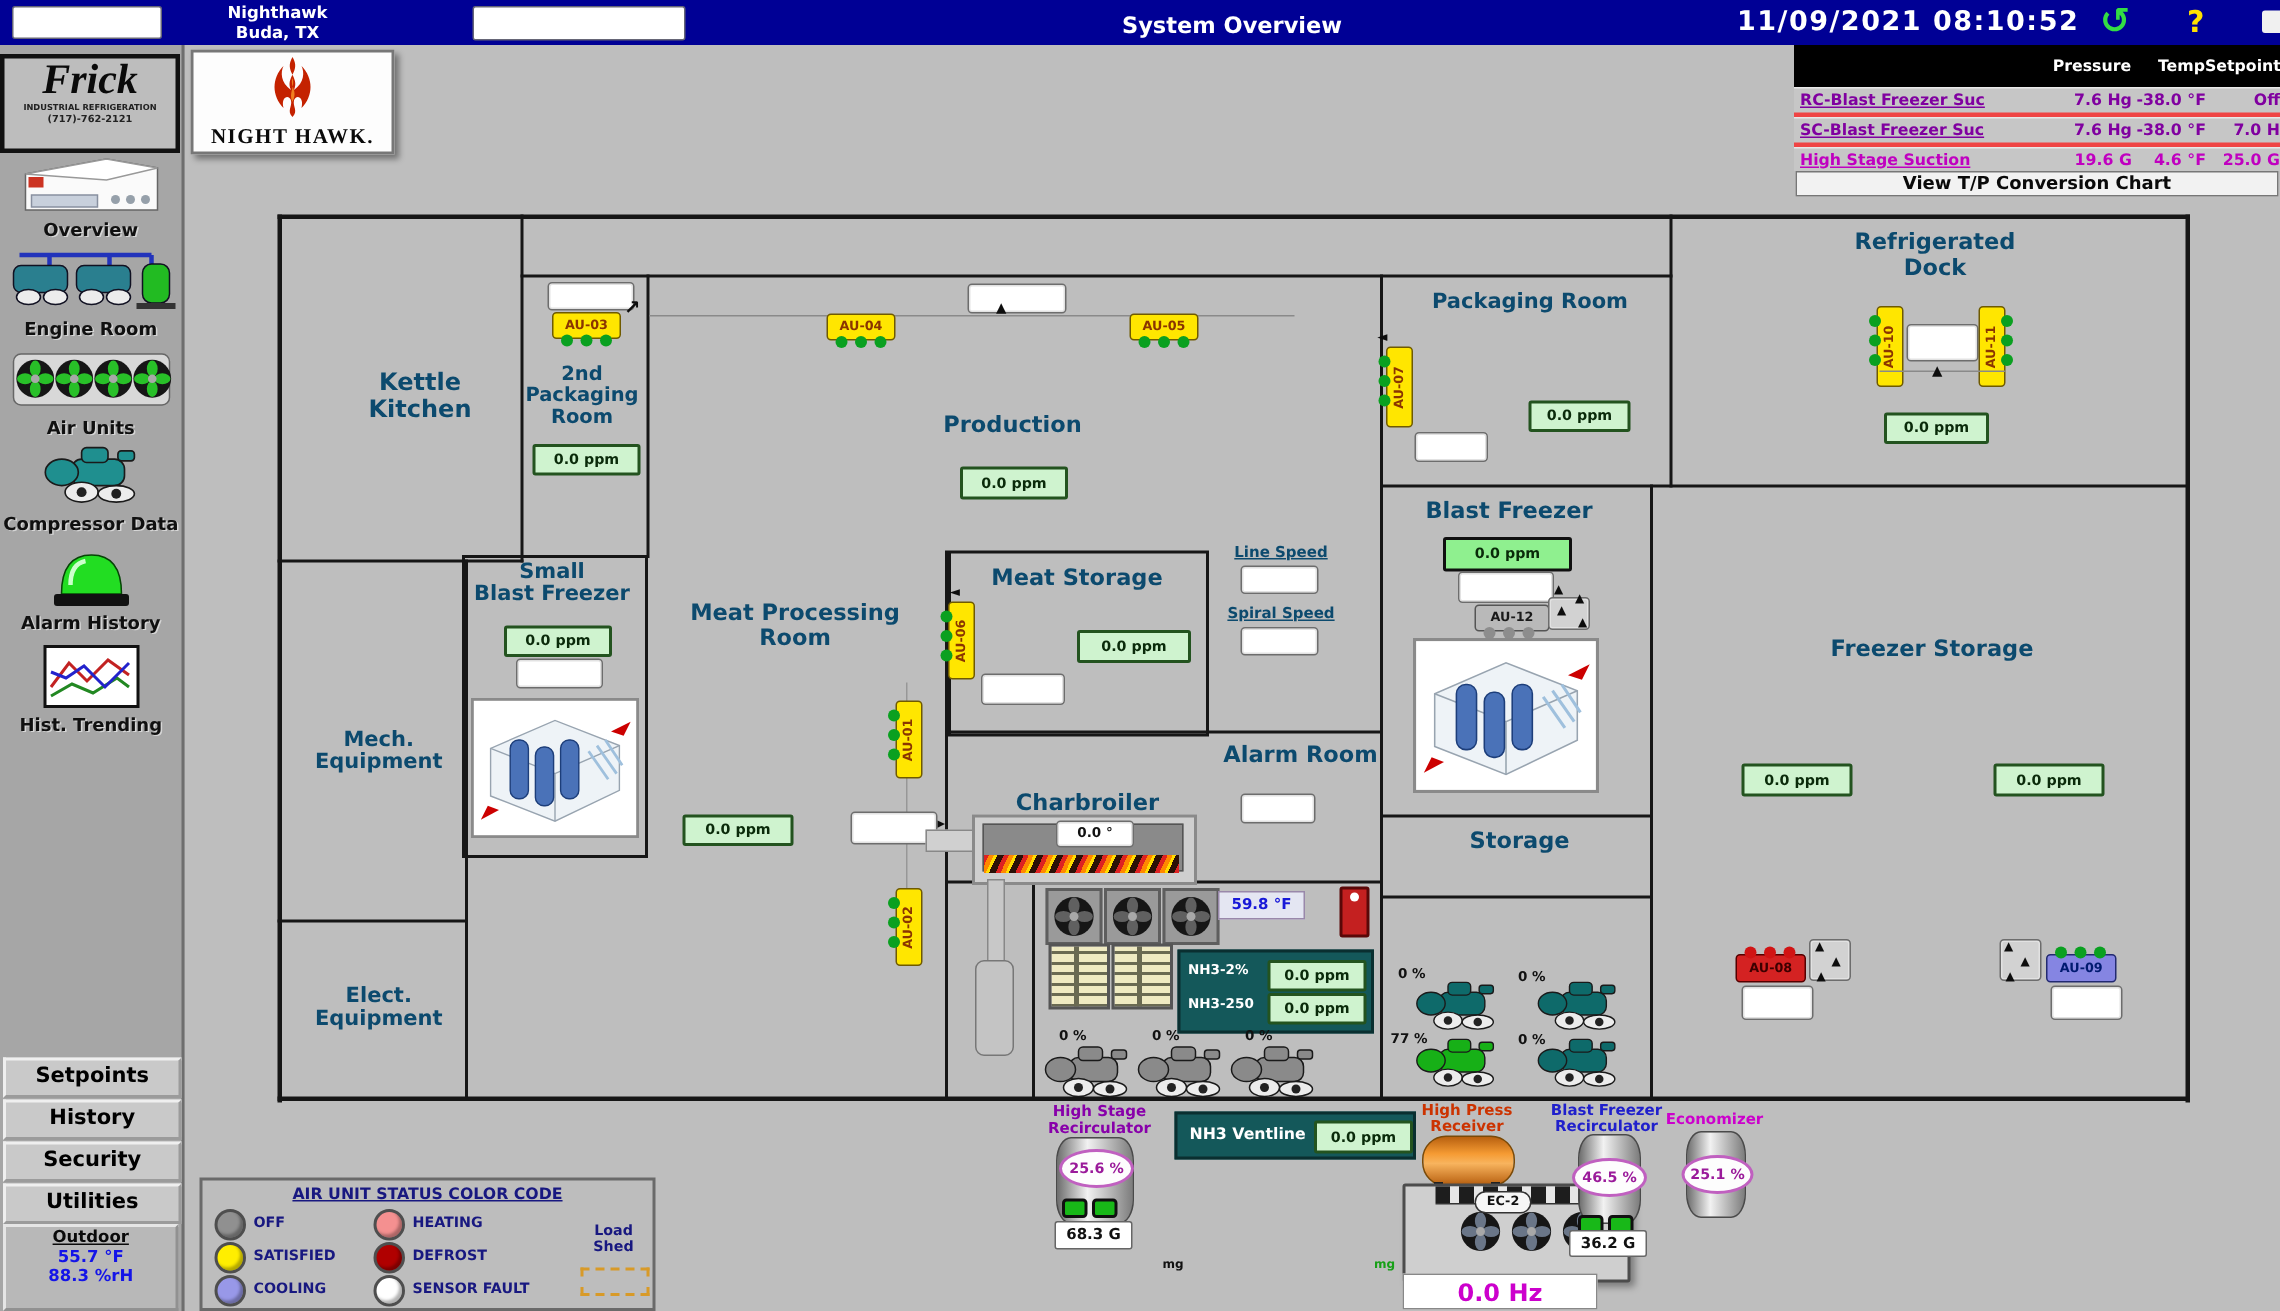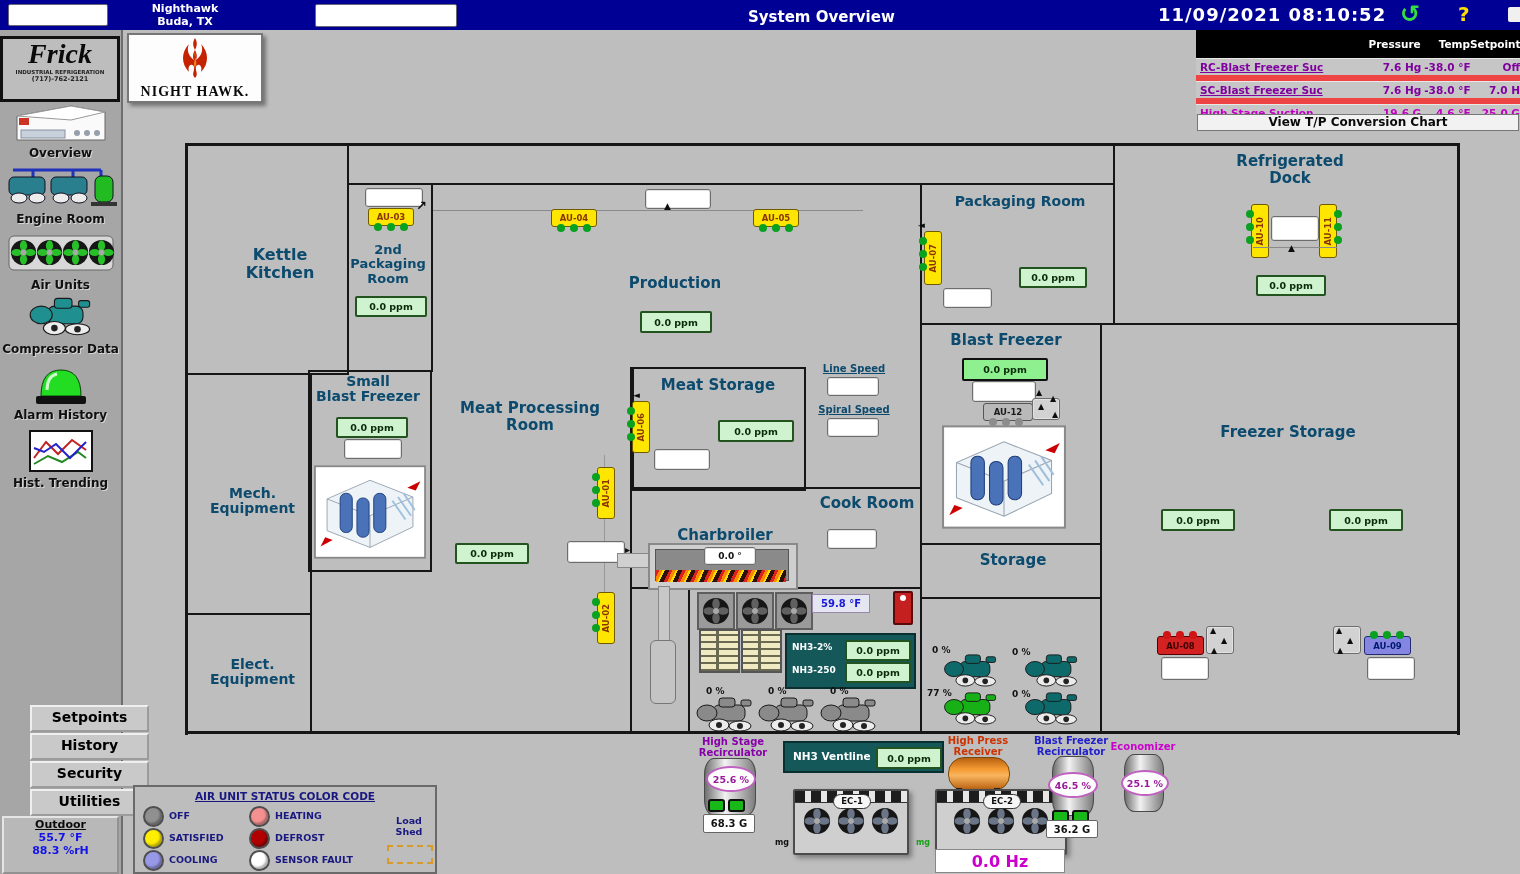--- a/index.html
+++ b/index.html
@@ -10,21 +10,21 @@
   .tb-box{position:absolute;background:#fff;border:1px solid #667;border-radius:2px;}
   .tb-site{position:absolute;text-align:center;font-weight:bold;font-size:11px;line-height:1.2;}
   .tb-title{position:absolute;font-weight:bold;font-size:15px;}
   .tb-dt{position:absolute;font-weight:bold;font-size:18px;letter-spacing:1px;}
   
   .sidebar{position:absolute;left:0;top:30px;width:121px;height:844px;background:#A6A6A6;border-right:2px solid #6e6e6e;}
   .navitem{position:absolute;left:0;width:121px;text-align:center;cursor:pointer;}
   .navlbl{position:absolute;left:0;width:121px;text-align:center;font-weight:bold;font-size:12px;color:#101010;
           text-shadow:1px 1px 0 #d6d6d6;}
   .btn3d{position:absolute;left:2px;width:115px;height:23px;background:#c9c9c9;border:2px outset #efefef;
-         font-weight:bold;font-size:14px;color:#000;text-align:center;line-height:21px;cursor:pointer;margin-left:28px;}
+         font-weight:bold;font-size:14px;color:#000;text-align:center;line-height:21px;cursor:pointer;}
   
   .wall{position:absolute;background:#161616;}
   .rmbox{position:absolute;border:2px solid #161616;}
   .lbl{position:absolute;font-weight:bold;color:#0c4a6e;text-align:center;line-height:1.1;}
   .ppm{position:absolute;background:#CFF3CF;border:2px solid #23531f;color:#062;color:#071;
        font-weight:bold;font-size:9.5px;color:#053;display:flex;align-items:center;justify-content:center;border-radius:2px;color:#0a2a0a;}
   .ppm.bright{background:#8FF08F;border-color:#101010;}
   .wbox{position:absolute;background:#fff;border:1px solid #6d6d6d;border-radius:3px;box-shadow:inset 0 0 0 1px #e2e2e2;}
   .au{position:absolute;background:#FFE600;border:1px solid #6f5a00;border-radius:3px;
       display:flex;align-items:center;justify-content:center;font-weight:bold;font-size:8.5px;color:#8a3500;}
@@ -34,21 +34,21 @@
   .vt{writing-mode:vertical-rl;transform:rotate(180deg);}
   .dots{position:absolute;width:8px;height:8px;border-radius:50%;background:currentColor;}
   .dots.h{left:5px;bottom:-6px;box-shadow:13px 0,26px 0;}
   .dots.ht{left:5px;top:-6px;box-shadow:13px 0,26px 0;}
   .dots.v{top:5px;left:-6px;box-shadow:0 13px,0 26px;}
   .dots.vr{top:5px;right:-6px;box-shadow:0 13px,0 26px;}
   .arr{position:absolute;color:#0d0d0d;font-weight:bold;}
   .pct{position:absolute;font-weight:bold;font-size:9px;color:#111;}
   
   .stbl{position:absolute;left:1196px;top:30px;width:324px;height:84px;font-weight:bold;font-size:10.5px;overflow:hidden;}
-  .strow{display:flex;height:17px;align-items:center;background:#c6c6c6;border-bottom:6px solid #ef4444;box-shadow:inset 0 1px 0 #e8e8e8;}
+  .strow{display:flex;height:17px;align-items:center;background:#c6c6c6;border-bottom:3px solid #ef4444;box-shadow:inset 0 1px 0 #e8e8e8;}
   .sthead{display:flex;height:28px;align-items:center;background:#000;color:#fff;}
   .stc1{width:166px;padding-left:4px;text-decoration:underline;overflow:hidden;white-space:nowrap;}
   .stc2{width:58px;text-align:right;}.stc3{width:50px;text-align:right;}.stc4{width:50px;text-align:right;white-space:nowrap;}
   .row-purple{color:#8000A0;}.row-magenta{color:#C000C0;}.row-red{color:#C00000;}
   
   .oval{position:absolute;background:#fdfdfd;border:2px solid #c060c0;border-radius:50%;color:#9a1a9a;
         font-weight:bold;font-size:9.5px;display:flex;align-items:center;justify-content:center;}
   .vessel{position:absolute;background:linear-gradient(90deg,#6f6f6f,#f2f2f2 40%,#7d7d7d);border:1px solid #4a4a4a;border-radius:10px/16px;}
   .pump{position:absolute;width:13px;height:9px;background:#18b818;border:2px solid #101010;border-radius:3px;}
   .lvl{position:absolute;background:#fff;border:1px solid #666;font-weight:bold;font-size:10px;color:#111;
@@ -421,21 +421,21 @@
       <span class="dots v" style="color:#0aa020;"></span>
   </div>
   <div class="ppm" style="left:718px;top:420px;width:72px;height:18px;">0.0 ppm</div>
   <div class="wbox" style="left:654px;top:449px;width:54px;height:19px;"></div>
 
   <div class="lbl" style="left:818px;top:363px;width:72px;font-size:10px;text-decoration:underline;">Line Speed</div>
   <div class="wbox" style="left:827px;top:377px;width:50px;height:17px;"></div>
   <div class="lbl" style="left:814px;top:404px;width:80px;font-size:10px;text-decoration:underline;">Spiral Speed</div>
   <div class="wbox" style="left:827px;top:418px;width:50px;height:17px;"></div>
 
-  <div class="lbl" style="left:812px;top:495px;width:110px;font-size:15px;">Cook Room</div>
+  <div class="lbl" style="left:812px;top:495px;width:110px;font-size:15px;">Alarm Room</div>
   <div class="wbox" style="left:827px;top:529px;width:48px;height:18px;"></div>
 
   <div class="lbl" style="left:655px;top:527px;width:140px;font-size:15px;">Charbroiler</div>
   <div style="position:absolute;left:617px;top:553px;width:34px;height:13px;background:#d0d0d0;border:1px solid #888;"></div>
   <div style="position:absolute;left:648px;top:543px;width:146px;height:43px;background:#cfcfcf;border:2px solid #8a8a8a;"></div>
   <div style="position:absolute;left:655px;top:549px;width:132px;height:30px;background:#8a8a8a;border:1px solid #555;"></div>
   <div class="flames" style="left:656px;top:570px;width:130px;height:12px;"></div>
   <div class="wbox" style="left:704px;top:547px;width:50px;height:16px;display:flex;align-items:center;justify-content:center;font-weight:bold;font-size:9px;color:#111;">0.0 °</div>
   <div style="position:absolute;left:658px;top:586px;width:10px;height:56px;background:#c8c8c8;border:1px solid #888;"></div>
   <div style="position:absolute;left:650px;top:640px;width:24px;height:62px;background:#c4c4c4;border:1px solid #777;border-radius:6px;"></div>
@@ -516,47 +516,32 @@
   <div class="oval" style="left:706px;top:766px;width:46px;height:22px;">25.6 %</div>
   <div class="pump" style="left:708px;top:799px;"></div>
   <div class="pump" style="left:728px;top:799px;"></div>
   <div class="lvl" style="left:703px;top:814px;width:50px;height:17px;">68.3 G</div>
 
   <div class="nh3panel" style="left:783px;top:741px;width:157px;height:28px;">
     <div style="position:absolute;left:8px;top:7px;font-size:10.5px;">NH3 Ventline</div>
     <div class="ppm" style="left:91px;top:4px;width:62px;height:18px;">0.0 ppm</div>
   </div>
 
-  <div class="ecab" style="left:793px;top:789px;width:112px;height:62px;">
-    <div class="ecband"></div>
-    <div class="ecoval" style="left:38px;top:3px;width:36px;height:13px;">EC-1</div>
-    <div class="fanrow">
-      <svg width="28" height="28" style="color:#6a7688">
-          <use href="#sym-fan" width="28" height="28"></use>
-        </svg>
-      <svg width="28" height="28" style="color:#6a7688">
-          <use href="#sym-fan" width="28" height="28"></use>
-        </svg>
-      <svg width="28" height="28" style="color:#6a7688">
-          <use href="#sym-fan" width="28" height="28"></use>
-        </svg>
-    </div>
-  </div>
   <div class="pct" style="left:775px;top:838px;font-size:8px;">mg</div>
 
   <div class="lbl" style="left:940px;top:735px;width:76px;font-size:10px;color:#CC3300;">
     <div>High Press</div>
     <div>Receiver</div>
   </div>
   <div style="position:absolute;left:948px;top:757px;width:60px;height:32px;border-radius:16px;border:1px solid #7a4a08;
        background:linear-gradient(180deg,#b86010,#f59b33 35%,#f8b45e 55%,#b86010);"></div>
   <div style="position:absolute;left:956px;top:788px;width:6px;height:6px;background:#222;"></div>
   <div style="position:absolute;left:994px;top:788px;width:6px;height:6px;background:#222;"></div>
 
-  <div class="ecab" style="left:935px;top:789px;width:128px;height:62px;">
+  <div class="ecab" style="left:935px;top:789px;width:128px;height:62px;padding-left:20px;">
     <div class="ecband"></div>
     <div class="ecoval" style="left:46px;top:3px;width:36px;height:13px;">EC-2</div>
     <div class="fanrow">
       <svg width="28" height="28" style="color:#6a7688">
           <use href="#sym-fan" width="28" height="28"></use>
         </svg>
       <svg width="28" height="28" style="color:#6a7688">
           <use href="#sym-fan" width="28" height="28"></use>
         </svg>
       <svg width="28" height="28" style="color:#6a7688">

